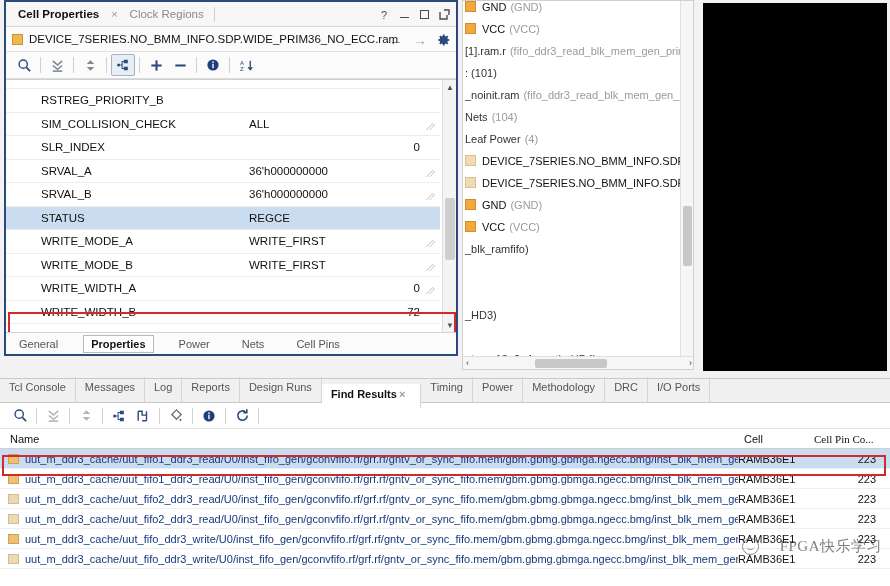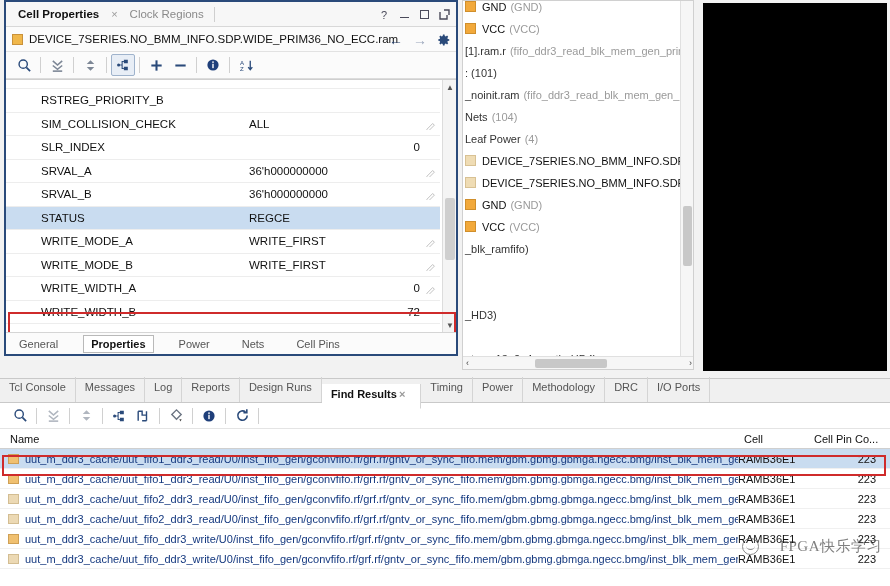--- a/index.html
+++ b/index.html
@@ -106,21 +106,21 @@
   
   #bottom-panel { position:absolute; left:0; top:378px; width:890px; height:208px; background:#ffffff; border-top:1px solid #c9c9c9; }
   #bp-tabs { height:24px; display:flex; align-items:flex-end; background:#f0f0f0; border-bottom:1px solid #c9c9c9; }
   .bp-tab { font-size:11px; color:#555; padding:4px 9px 5px 9px; border-right:1px solid #d4d4d4; cursor:pointer; height:25px; white-space:nowrap;}
   .bp-tab.active { color:#111; font-weight:bold; background:#fff; border-bottom:1px solid #fff; position:relative; top:7px; }
   .bp-tab-close { color:#999; padding: 0 6px 0 2px; font-size:11px; cursor:pointer; }
   #bp-toolbar { height:26px; display:flex; align-items:center; padding-left:8px; background:#fff; border-bottom:1px solid #e4e4e4; }
   #fr-header { height:20px; display:flex; align-items:center; background:#fff; border-bottom:1px solid #cfcfcf; font-size:11px; color:#111; }
   .fr-h-name { flex:1; padding-left:10px; }
   .fr-h-cell { width:70px; padding-left:6px; }
-  .fr-h-pin { width:82px; padding-left:6px; }
+  .fr-h-pin { width:82px; padding-left:6px;font-family:Liberation Serif, serif; }
   .fr-row { height:20px; display:flex; align-items:center; font-size:11px; color:#1a3f8f; border-bottom:1px solid #f0f0f0; }
   .fr-row.selected { background:#c9dcf0; }
   .fr-sw { width:11px; height:10px; background:#f0c070; border:1px solid #cfa055; margin: 0 6px 0 8px; flex:none; }
   .fr-sw.pale { background:#ecd9b4; border-color:#d3bd92; }
   .fr-name { flex:1; white-space:nowrap; overflow:hidden; color:#14387f; }
   .fr-cell { width:70px; color:#111; white-space:nowrap; }
   .fr-pin { width:82px; text-align:right; padding-right:14px; color:#111; }
   #fr-row-highlight { position:absolute; left:2px; top:76px; width:884px; height:21px; border:2px solid #cf2b2b; pointer-events:none; z-index:6;}
 
   

